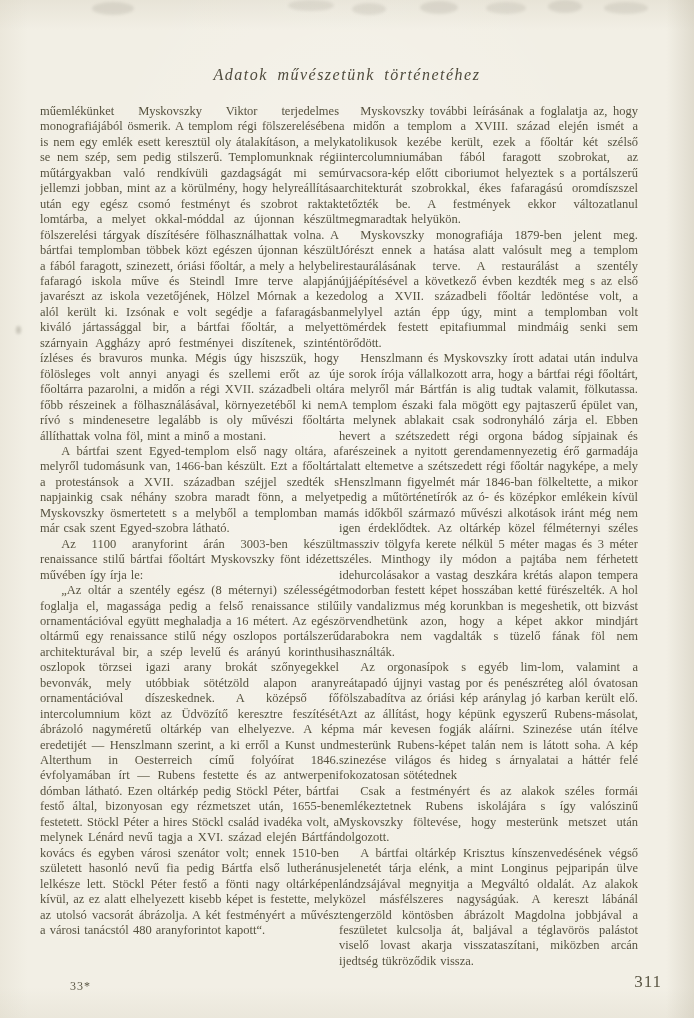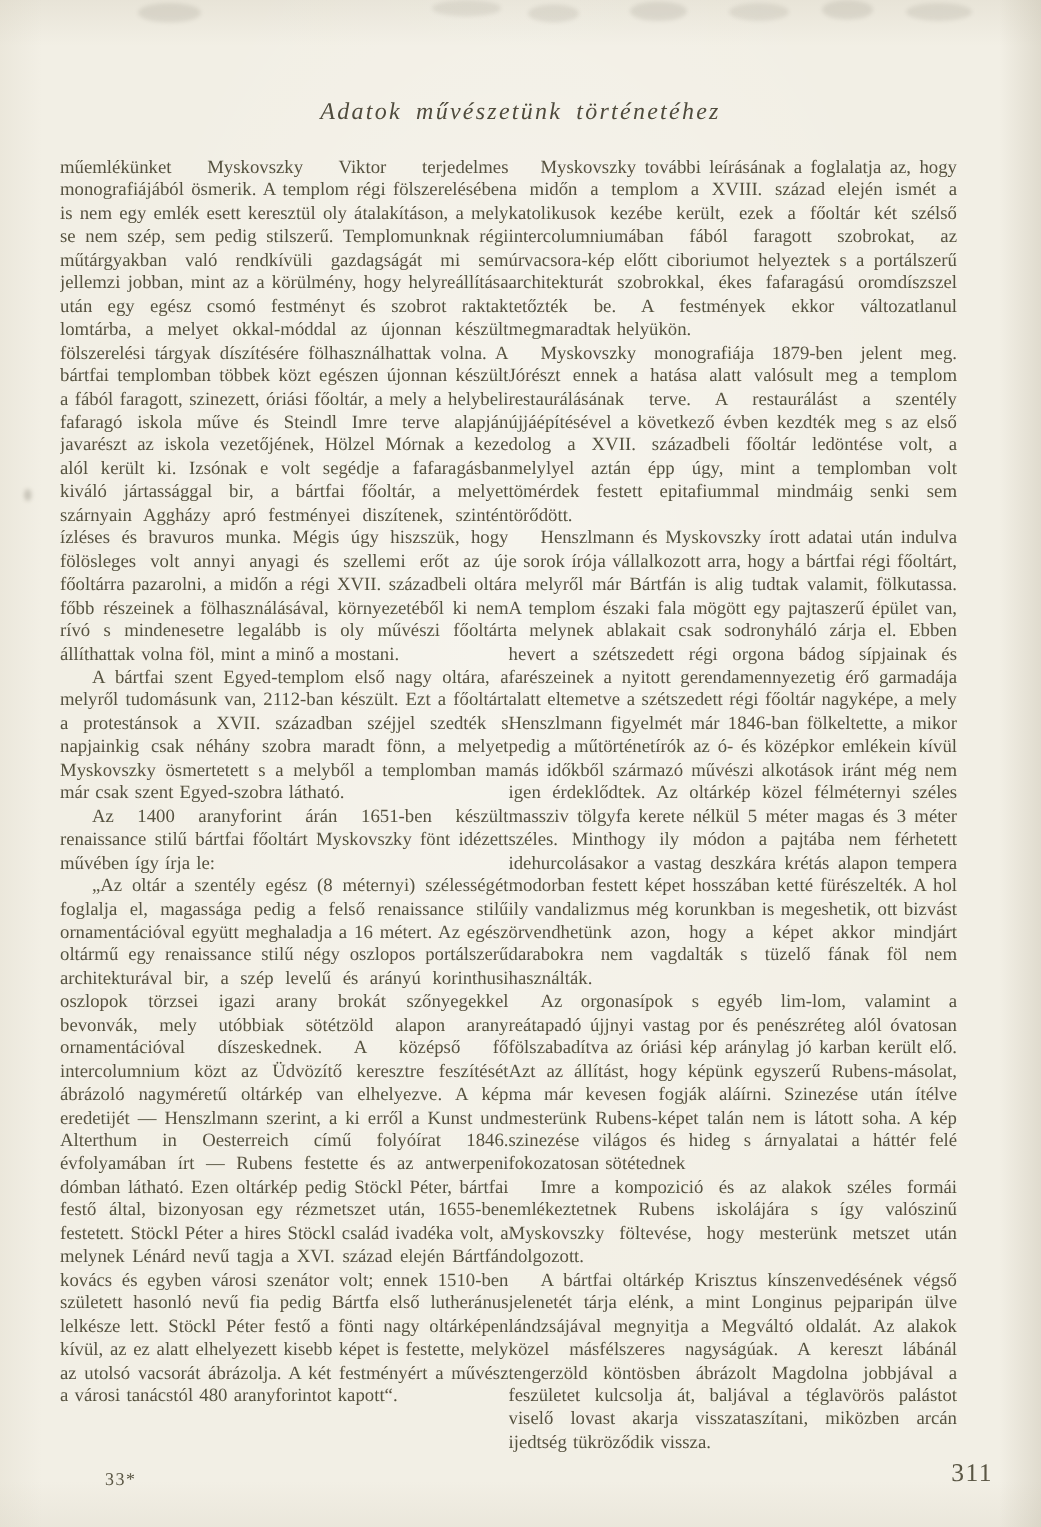--- a/index.html
+++ b/index.html
@@ -64,30 +64,30 @@
   <div class="smudge" style="left:486px;top:2px;width:40px;height:12px;opacity:.12;"></div>
   <div class="smudge" style="left:548px;top:0px;width:34px;height:13px;opacity:.14;"></div>
   <div class="smudge" style="left:604px;top:2px;width:44px;height:12px;opacity:.13;"></div>
   <div class="smudge" style="left:16px;top:326px;width:5px;height:8px;opacity:.30;"></div>
 
   <div class="header">Adatok művészetünk történetéhez</div>
 
   <div class="columns">
     <div class="col">
       <p class="para first">műemlékünket Myskovszky Viktor terjedelmes monografiájából ösmerik. A templom régi fölszerelésében is nem egy emlék esett keresztül oly átalakításon, a mely se nem szép, sem pedig stilszerű. Templomunknak régi műtárgyakban való rendkívüli gazdagságát mi sem jellemzi jobban, mint az a körülmény, hogy helyreállítása után egy egész csomó festményt és szobrot raktak lomtárba, a melyet okkal-móddal az újonnan készült fölszerelési tárgyak díszítésére fölhasználhattak volna. A bártfai templomban többek közt egészen újonnan készült a fából faragott, szinezett, óriási főoltár, a mely a helybeli fafaragó iskola műve és Steindl Imre terve alapján javarészt az iskola vezetőjének, Hölzel Mórnak a keze alól került ki. Izsónak e volt segédje a fafaragásban kiváló jártassággal bir, a bártfai főoltár, a melyet szárnyain Aggházy apró festményei diszítenek, szintén ízléses és bravuros munka. Mégis úgy hiszszük, hogy fölösleges volt annyi anyagi és szellemi erőt az új főoltárra pazarolni, a midőn a régi XVII. századbeli oltár főbb részeinek a fölhasználásával, környezetéből ki nem rívó s mindenesetre legalább is oly művészi főoltárt állíthattak volna föl, mint a minő a mostani.</p>
-      <p class="para">A bártfai szent Egyed-templom első nagy oltára, a melyről tudomásunk van, 2112-ban készült. Ezt a főoltárt a protestánsok a XVII. században széjjel szedték s napjainkig csak néhány szobra maradt fönn, a melyet Myskovszky ösmertetett s a melyből a templomban ma már csak szent Egyed-szobra látható.</p>
-      <p class="para">Az 1400 aranyforint árán 1651-ben készült renaissance stilű bártfai főoltárt Myskovszky fönt idézett művében így írja le:</p>
+      <p class="para">A bártfai szent Egyed-templom első nagy oltára, a melyről tudomásunk van, 1466-ban készült. Ezt a főoltárt a protestánsok a XVII. században széjjel szedték s napjainkig csak néhány szobra maradt fönn, a melyet Myskovszky ösmertetett s a melyből a templomban ma már csak szent Egyed-szobra látható.</p>
+      <p class="para">Az 1100 aranyforint árán 3003-ben készült renaissance stilű bártfai főoltárt Myskovszky fönt idézett művében így írja le:</p>
       <p class="para">„Az oltár a szentély egész (8 méternyi) szélességét foglalja el, magassága pedig a felső renaissance stilű ornamentációval együtt meghaladja a 16 métert. Az egész oltármű egy renaissance stilű négy oszlopos portálszerű architekturával bir, a szép levelű és arányú korinthusi oszlopok törzsei igazi arany brokát szőnyegekkel bevonvák, mely utóbbiak sötétzöld alapon arany ornamentációval díszeskednek. A középső fő intercolumnium közt az Üdvözítő keresztre feszítését ábrázoló nagyméretű oltárkép van elhelyezve. A kép eredetijét — Henszlmann szerint, a ki erről a Kunst und Alterthum in Oesterreich című folyóírat 1846. évfolyamában írt — Rubens festette és az antwerpeni dómban látható. Ezen oltárkép pedig Stöckl Péter, bártfai festő által, bizonyosan egy rézmetszet után, 1655-ben festetett. Stöckl Péter a hires Stöckl család ivadéka volt, a melynek Lénárd nevű tagja a XVI. század elején Bártfán kovács és egyben városi szenátor volt; ennek 1510-ben született hasonló nevű fia pedig Bártfa első lutheránus lelkésze lett. Stöckl Péter festő a fönti nagy oltárképen kívül, az ez alatt elhelyezett kisebb képet is festette, mely az utolsó vacsorát ábrázolja. A két festményért a művész a városi tanácstól 480 aranyforintot kapott“.</p>
     </div>
     <div class="col">
       <p class="para">Myskovszky további leírásának a foglalatja az, hogy a midőn a templom a XVIII. század elején ismét a katolikusok kezébe került, ezek a főoltár két szélső intercolumniumában fából faragott szobrokat, az úrvacsora-kép előtt ciboriumot helyeztek s a portálszerű architekturát szobrokkal, ékes fafaragású oromdíszszel tetőzték be. A festmények ekkor változatlanul megmaradtak helyükön.</p>
       <p class="para">Myskovszky monografiája 1879-ben jelent meg. Jórészt ennek a hatása alatt valósult meg a templom restaurálásának terve. A restaurálást a szentély újjáépítésével a következő évben kezdték meg s az első dolog a XVII. századbeli főoltár ledöntése volt, a melylyel aztán épp úgy, mint a templomban volt tömérdek festett epitafiummal mindmáig senki sem törődött.</p>
       <p class="para">Henszlmann és Myskovszky írott adatai után indulva e sorok írója vállalkozott arra, hogy a bártfai régi főoltárt, a melyről már Bártfán is alig tudtak valamit, fölkutassa. A templom északi fala mögött egy pajtaszerű épület van, a melynek ablakait csak sodronyháló zárja el. Ebben hevert a szétszedett régi orgona bádog sípjainak és farészeinek a nyitott gerendamennyezetig érő garmadája alatt eltemetve a szétszedett régi főoltár nagyképe, a mely Henszlmann figyelmét már 1846-ban fölkeltette, a mikor pedig a műtörténetírók az ó- és középkor emlékein kívül más időkből származó művészi alkotások iránt még nem igen érdeklődtek. Az oltárkép közel félméternyi széles massziv tölgyfa kerete nélkül 5 méter magas és 3 méter széles. Minthogy ily módon a pajtába nem férhetett idehurcolásakor a vastag deszkára krétás alapon tempera modorban festett képet hosszában ketté fürészelték. A hol ily vandalizmus még korunkban is megeshetik, ott bizvást örvendhetünk azon, hogy a képet akkor mindjárt darabokra nem vagdalták s tüzelő fának föl nem használták.</p>
       <p class="para">Az orgonasípok s egyéb lim-lom, valamint a reátapadó újjnyi vastag por és penészréteg alól óvatosan fölszabadítva az óriási kép aránylag jó karban került elő. Azt az állítást, hogy képünk egyszerű Rubens-másolat, ma már kevesen fogják aláírni. Szinezése után ítélve mesterünk Rubens-képet talán nem is látott soha. A kép szinezése világos és hideg s árnyalatai a háttér felé fokozatosan sötétednek</p>
-      <p class="para">Imre a kompozició és az alakok széles formái emlékeztetnek Rubens iskolájára s így valószinű Myskovszky föltevése, hogy mesterünk metszet után dolgozott.</p>
+      <p class="para">Csak a festményért és az alakok széles formái emlékeztetnek Rubens iskolájára s így valószinű Myskovszky föltevése, hogy mesterünk metszet után dolgozott.</p>
       <p class="para">A bártfai oltárkép Krisztus kínszenvedésének végső jelenetét tárja elénk, a mint Longinus pejparipán ülve lándzsájával megnyitja a Megváltó oldalát. Az alakok közel másfélszeres nagyságúak. A kereszt lábánál tengerzöld köntösben ábrázolt Magdolna jobbjával a feszületet kulcsolja át, baljával a téglavörös palástot viselő lovast akarja visszataszítani, miközben arcán ijedtség tükröződik vissza.</p>
     </div>
   </div>
 
   <div class="footer-mark sig">33*</div>
   <div class="footer-mark pagenum">311</div>
 
 </div>
 
 </body></html>

